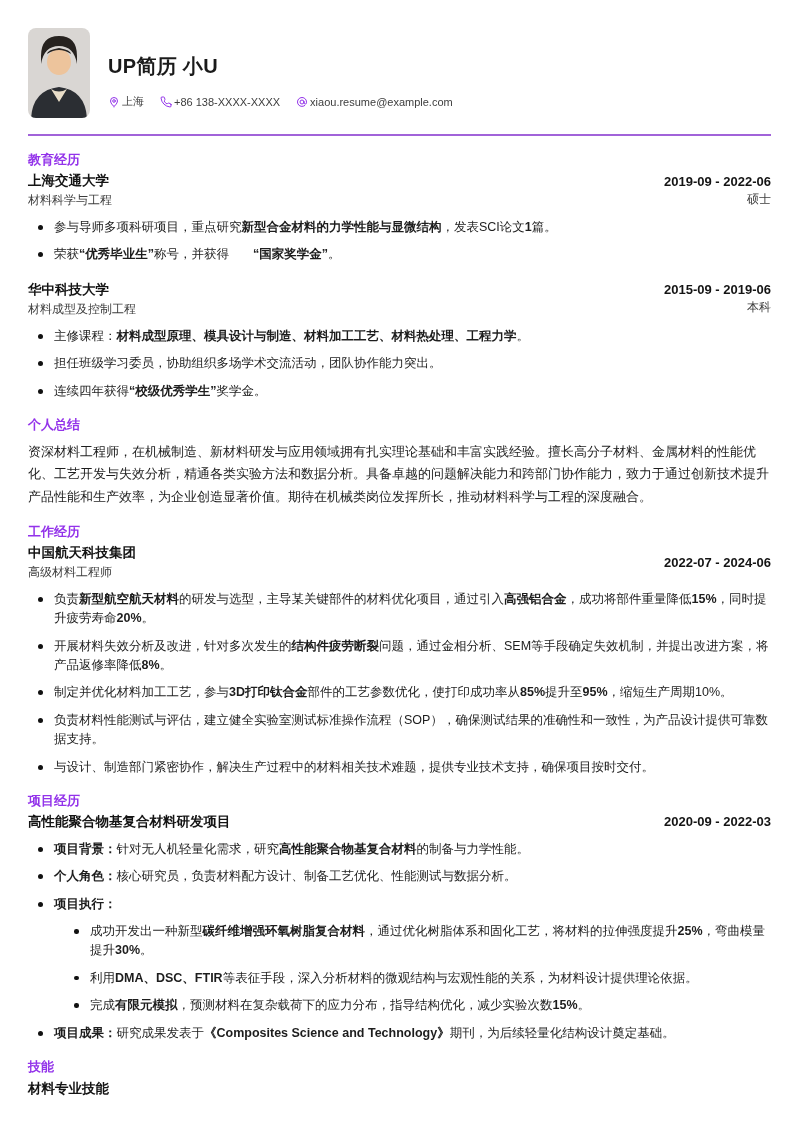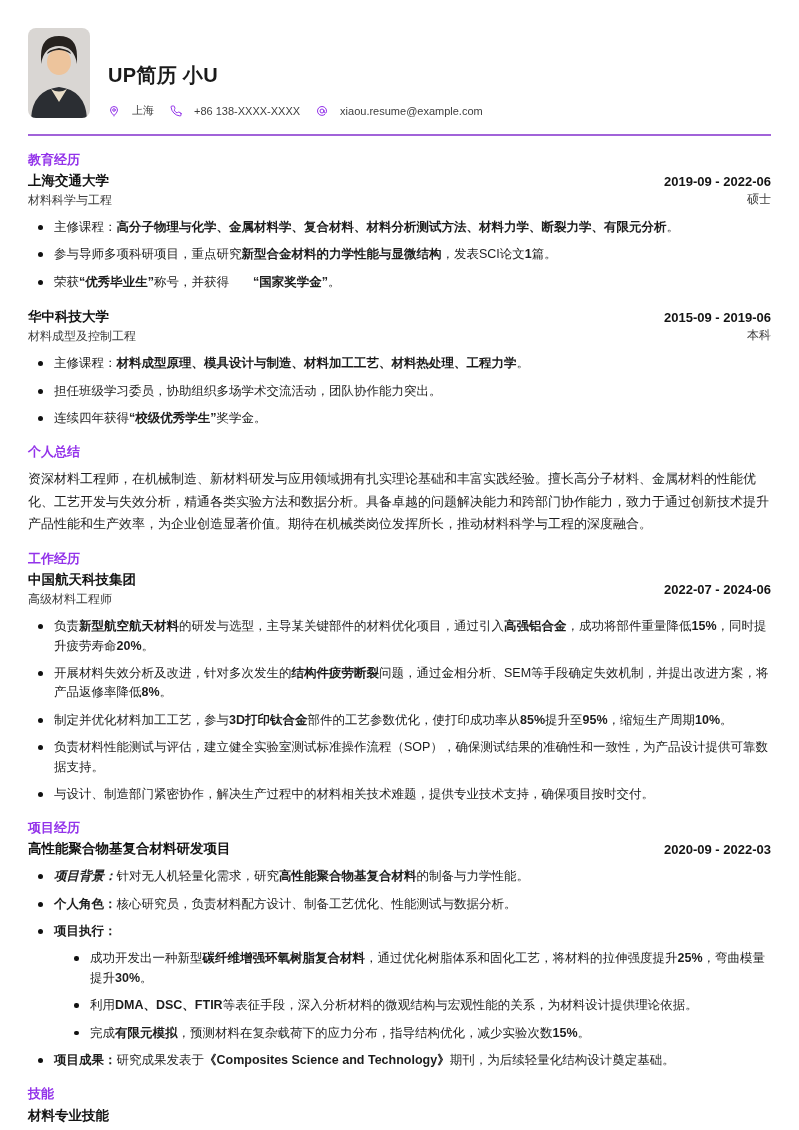--- a/index.html
+++ b/index.html
@@ -2,27 +2,27 @@
 <html lang="zh" style="--accent: #9333ea; --divider: #a163d9; --text: #222222; --muted: #3c3c3c;"><head>
 <meta charset="utf-8">
 <style>
   :root { --accent:#9333ea; --divider:#a163d9; --text:#222; --muted:#3c3c3c; }
   * { box-sizing: border-box; }
   body { width:799px; margin:0 auto; background:#fff; color:var(--text);
          font-family:"Liberation Sans", sans-serif; }
   .page { padding:28px 28px 24px; }
 
   
-  .header { display:flex; gap:18px; align-items:flex-end; }
+  .header { display:flex; gap:18px; align-items:center; }
   .avatar { width:62px; height:90px; border-radius:8px; overflow:hidden; flex:0 0 auto; }
   .avatar svg { display:block; width:100%; height:100%; }
   .header-info { padding-top:16px; }
   .name { font-size:20px; font-weight:700; color:#1a1a1a; letter-spacing:.3px; }
   .contact-row { display:flex; gap:16px; margin-top:14px; font-size:11px; color:#3d3d3d; align-items:center; }
-  .contact { display:flex; align-items:center; gap:12px; }
+  .contact { display:flex; align-items:center; gap:2px; }
   .cicon { color:var(--accent); display:flex; align-items:center; }
   .cicon svg { width:12px; height:12px; }
   .divider { border:none; border-top:2px solid var(--divider); margin:16px 0 0; }
 
   
   .section { margin-top:15px; }
   .section-title { color:var(--accent); font-weight:700; font-size:13px; }
   .entry { margin-top:3px; }
   .entry + .entry { margin-top:16px; }
   .entry-head { display:flex; justify-content:space-between; align-items:center; }
@@ -104,21 +104,20 @@
         <div>
           <div class="entry-title">上海交通大学</div>
           <div class="entry-sub">材料科学与工程</div>
         </div>
         <div class="entry-right">
           <div class="entry-date">2019-09 - 2022-06</div>
           <div class="entry-meta">硕士</div>
         </div>
       </div>
       <ul class="bullets">
-        <li><span>主修课程：</span><span style="font-weight: 700;">高分子物理与化学、金属材料学、复合材料、材料分析测试方法、材料力学、断裂力学、有限元分析</span><span>。</span></li>
         <li><span>参与导师多项科研项目，重点研究</span><span style="font-weight: 700; margin-top: 45px;">新型合金材料的力学性能与显微结构</span><span>，发表SCI论文</span><span style="font-weight: 700;">1</span><span>篇。</span></li>
         <li><span>荣获</span><span style="font-weight: 700;">“优秀毕业生”</span><span>称号，并获得</span><span style="font-weight: 700; margin-left: 24px;">“国家奖学金”</span><span>。</span></li>
       </ul>
     </div>
 
     <div class="entry">
       <div class="entry-head">
         <div>
           <div class="entry-title">华中科技大学</div>
           <div class="entry-sub">材料成型及控制工程</div>
@@ -149,38 +148,38 @@
           <div class="entry-title">中国航天科技集团</div>
           <div class="entry-sub">高级材料工程师</div>
         </div>
         <div class="entry-right">
           <div class="entry-date">2022-07 - 2024-06</div>
         </div>
       </div>
       <ul class="bullets">
         <li><span>负责</span><span style="font-weight: 700;">新型航空航天材料</span><span>的研发与选型，主导某关键部件的材料优化项目，通过引入</span><span style="font-weight: 700;">高强铝合金</span><span>，成功将部件重量降低</span><span style="font-weight: 700;">15%</span><span>，同时提升疲劳寿命</span><span style="font-weight: 700;">20%</span><span>。</span></li>
         <li><span>开展材料失效分析及改进，针对多次发生的</span><span style="font-weight: 700;">结构件疲劳断裂</span><span>问题，通过金相分析、SEM等手段确定失效机制，并提出改进方案，将产品返修率降低</span><span style="font-weight: 700;">8%</span><span>。</span></li>
-        <li><span>制定并优化材料加工工艺，参与</span><span style="font-weight: 700;">3D打印钛合金</span><span>部件的工艺参数优化，使打印成功率从</span><span style="font-weight: 700;">85%</span><span>提升至</span><span style="font-weight: 700;">95%</span><span>，缩短生产周期</span><span style="font-weight: 700;">10%</span><span>。</span></li>
+        <li><span>制定并优化材料加工工艺，参与</span><span style="font-weight: 700;">3D打印钛合金</span><span>部件的工艺参数优化，使打印成功率从</span><span style="font-weight: 700;">85%</span><span>提升至</span><span style="font-weight: 700;">95%</span><span>，缩短生产周期</span><span style="font-weight: 400;">10%</span><span>。</span></li>
         <li><span>负责材料性能测试与评估，建立健全实验室测试标准操作流程（SOP），确保测试结果的准确性和一致性，为产品设计提供可靠数据支持。</span></li>
         <li><span>与设计、制造部门紧密协作，解决生产过程中的材料相关技术难题，提供专业技术支持，确保项目按时交付。</span></li>
       </ul>
     </div>
   </div>
 
   <div class="section">
     <div class="section-title">项目经历</div>
     <div class="entry">
       <div class="entry-head">
         <div class="entry-title">高性能聚合物基复合材料研发项目</div>
         <div class="entry-right">
           <div class="entry-date">2020-09 - 2022-03</div>
         </div>
       </div>
       <ul class="bullets">
-        <li><span style="font-weight: 700; font-style: italic;">项目背景：</span><span>针对无人机轻量化需求，研究</span><span style="font-weight: 700;">高性能聚合物基复合材料</span><span>的制备与力学性能。</span></li>
+        <li><span style="font-weight: 700;">项目背景：</span><span>针对无人机轻量化需求，研究</span><span style="font-weight: 700;">高性能聚合物基复合材料</span><span>的制备与力学性能。</span></li>
         <li><span style="font-weight: 700;">个人角色：</span><span>核心研究员，负责材料配方设计、制备工艺优化、性能测试与数据分析。</span></li>
         <li>
           <span><span style="font-weight: 700;">项目执行：</span></span>
           <ul class="bullets sub">
             <li><span>成功开发出一种新型</span><span style="font-weight: 700;">碳纤维增强环氧树脂复合材料</span><span>，通过优化树脂体系和固化工艺，将材料的拉伸强度提升</span><span style="font-weight: 700;">25%</span><span>，弯曲模量提升</span><span style="font-weight: 700;">30%</span><span>。</span></li>
             <li><span>利用</span><span style="font-weight: 700;">DMA、DSC、FTIR</span><span>等表征手段，深入分析材料的微观结构与宏观性能的关系，为材料设计提供理论依据。</span></li>
             <li><span>完成</span><span style="font-weight: 700;">有限元模拟</span><span>，预测材料在复杂载荷下的应力分布，指导结构优化，减少实验次数</span><span style="font-weight: 700;">15%</span><span>。</span></li>
           </ul>
         </li>
         <li><span style="font-weight: 700;">项目成果：</span><span>研究成果发表于</span><span style="font-weight: 700;">《Composites Science and Technology》</span><span>期刊，为后续轻量化结构设计奠定基础。</span></li>

